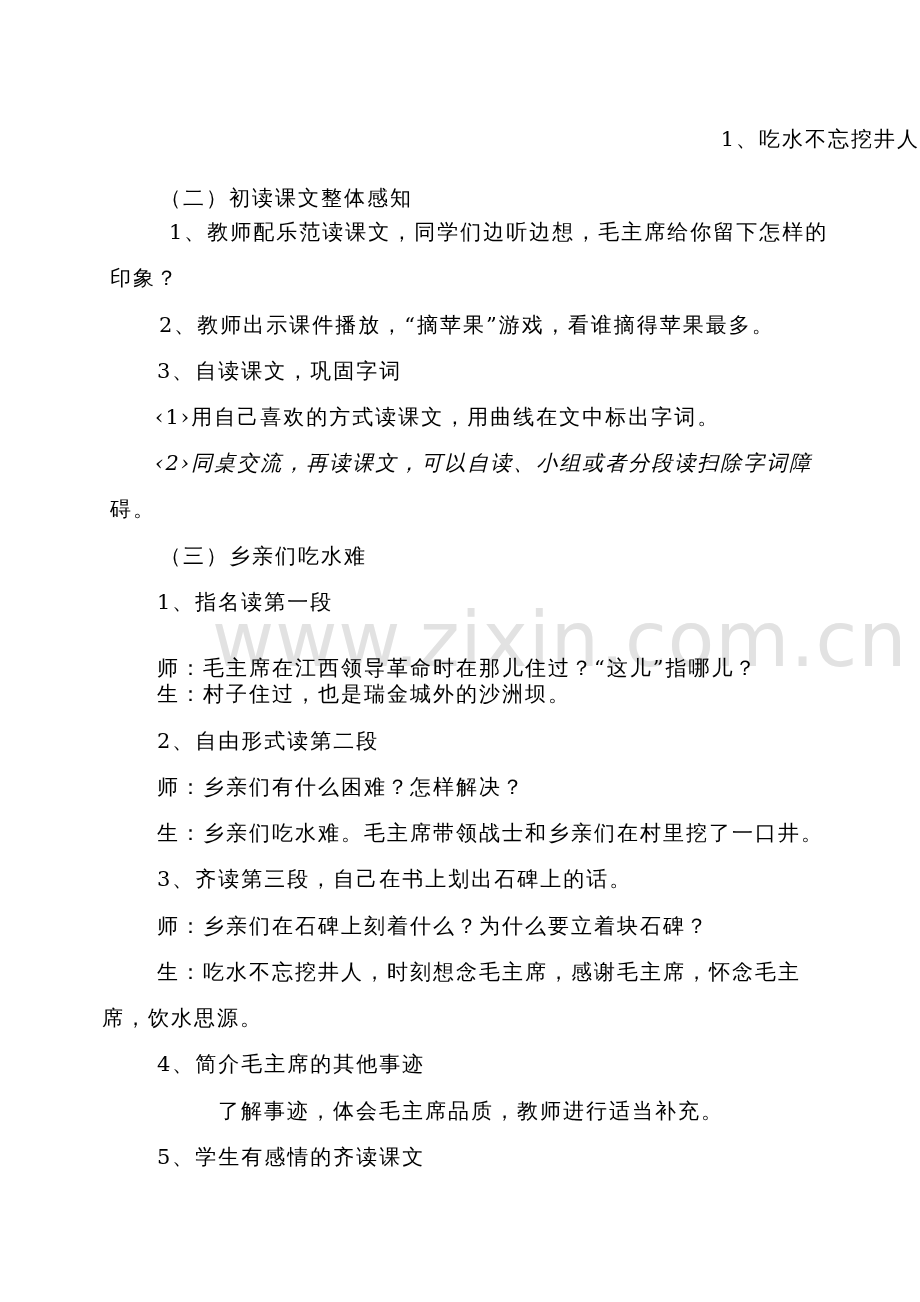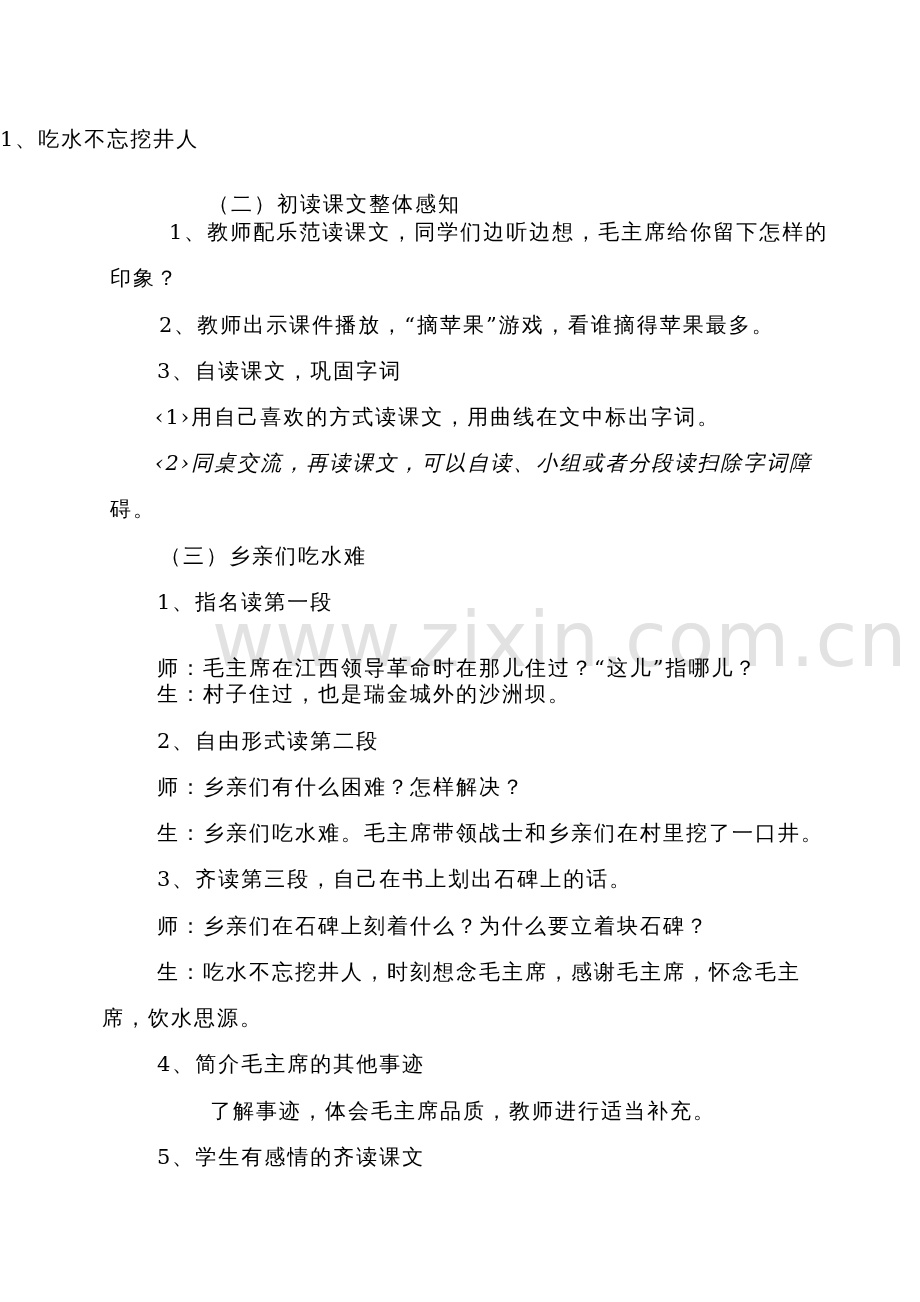--- a/index.html
+++ b/index.html
@@ -23,21 +23,22 @@
     }
     .line {
       position: absolute;
       font-size: 21px;
       line-height: 28px;
       white-space: nowrap;
       letter-spacing: 2px;
     }
     .title {
       left: 0; width: 920px;
-      text-align: left;
+      text-align: right;
+      padding-left: 20px;
       box-sizing: border-box;
     }
     .watermark {
       position: absolute;
       left: 212px;
       top: 600px;
       font-family: "DejaVu Sans", "Liberation Sans", sans-serif;
       font-size: 76px;
       line-height: 80px;
       color: #e2e2e2;
@@ -49,37 +50,37 @@
   </style>
 </head>
 <body>
 
 <div class="page">
   <div class="watermark">www.zixin.com.cn</div>
 
   <div class="content">
     <div class="line title" style="top:125px;">1、吃水不忘挖井人</div>
 
-    <div class="line" style="left:160px; top:190px;margin-left:48px;">（二）初读课文整体感知</div>
+    <div class="line" style="left:160px; top:184px;">（二）初读课文整体感知</div>
     <div class="line" style="left:157px; top:218px;margin-left:12px;">1、教师配乐范读课文，同学们边听边想，毛主席给你留下怎样的</div>
     <div class="line" style="left:110px; top:264px;">印象？</div>
     <div class="line" style="left:159px; top:311px;">2、教师出示课件播放，“摘苹果”游戏，看谁摘得苹果最多。</div>
     <div class="line" style="left:157px; top:357px;">3、自读课文，巩固字词</div>
     <div class="line" style="left:155px; top:403px;">‹1›用自己喜欢的方式读课文，用曲线在文中标出字词。</div>
     <div class="line" style="left:155px; top:449px;font-style:italic;">‹2›同桌交流，再读课文，可以自读、小组或者分段读扫除字词障</div>
     <div class="line" style="left:110px; top:495px;">碍。</div>
 
     <div class="line" style="left:160px; top:542px;">（三）乡亲们吃水难</div>
     <div class="line" style="left:157px; top:588px;">1、指名读第一段</div>
     <div class="line" style="left:157px; top:634px;margin-top:20px;">师：毛主席在江西领导革命时在那儿住过？“这儿”指哪儿？</div>
     <div class="line" style="left:157px; top:680px;">生：村子住过，也是瑞金城外的沙洲坝。</div>
     <div class="line" style="left:157px; top:727px;">2、自由形式读第二段</div>
     <div class="line" style="left:157px; top:773px;">师：乡亲们有什么困难？怎样解决？</div>
     <div class="line" style="left:157px; top:819px;">生：乡亲们吃水难。毛主席带领战士和乡亲们在村里挖了一口井。</div>
     <div class="line" style="left:157px; top:865px;">3、齐读第三段，自己在书上划出石碑上的话。</div>
     <div class="line" style="left:157px; top:912px;">师：乡亲们在石碑上刻着什么？为什么要立着块石碑？</div>
     <div class="line" style="left:157px; top:958px;text-align:right;">生：吃水不忘挖井人，时刻想念毛主席，感谢毛主席，怀念毛主</div>
     <div class="line" style="left:102px; top:1004px;">席，饮水思源。</div>
     <div class="line" style="left:157px; top:1050px;">4、简介毛主席的其他事迹</div>
-    <div class="line" style="left:210px; top:1097px;">了解事迹，体会毛主席品质，教师进行适当补充。</div>
+    <div class="line" style="left:218px; top:1097px;">了解事迹，体会毛主席品质，教师进行适当补充。</div>
     <div class="line" style="left:157px; top:1143px;">5、学生有感情的齐读课文</div>
   </div>
 </div>
 
 </body></html>

